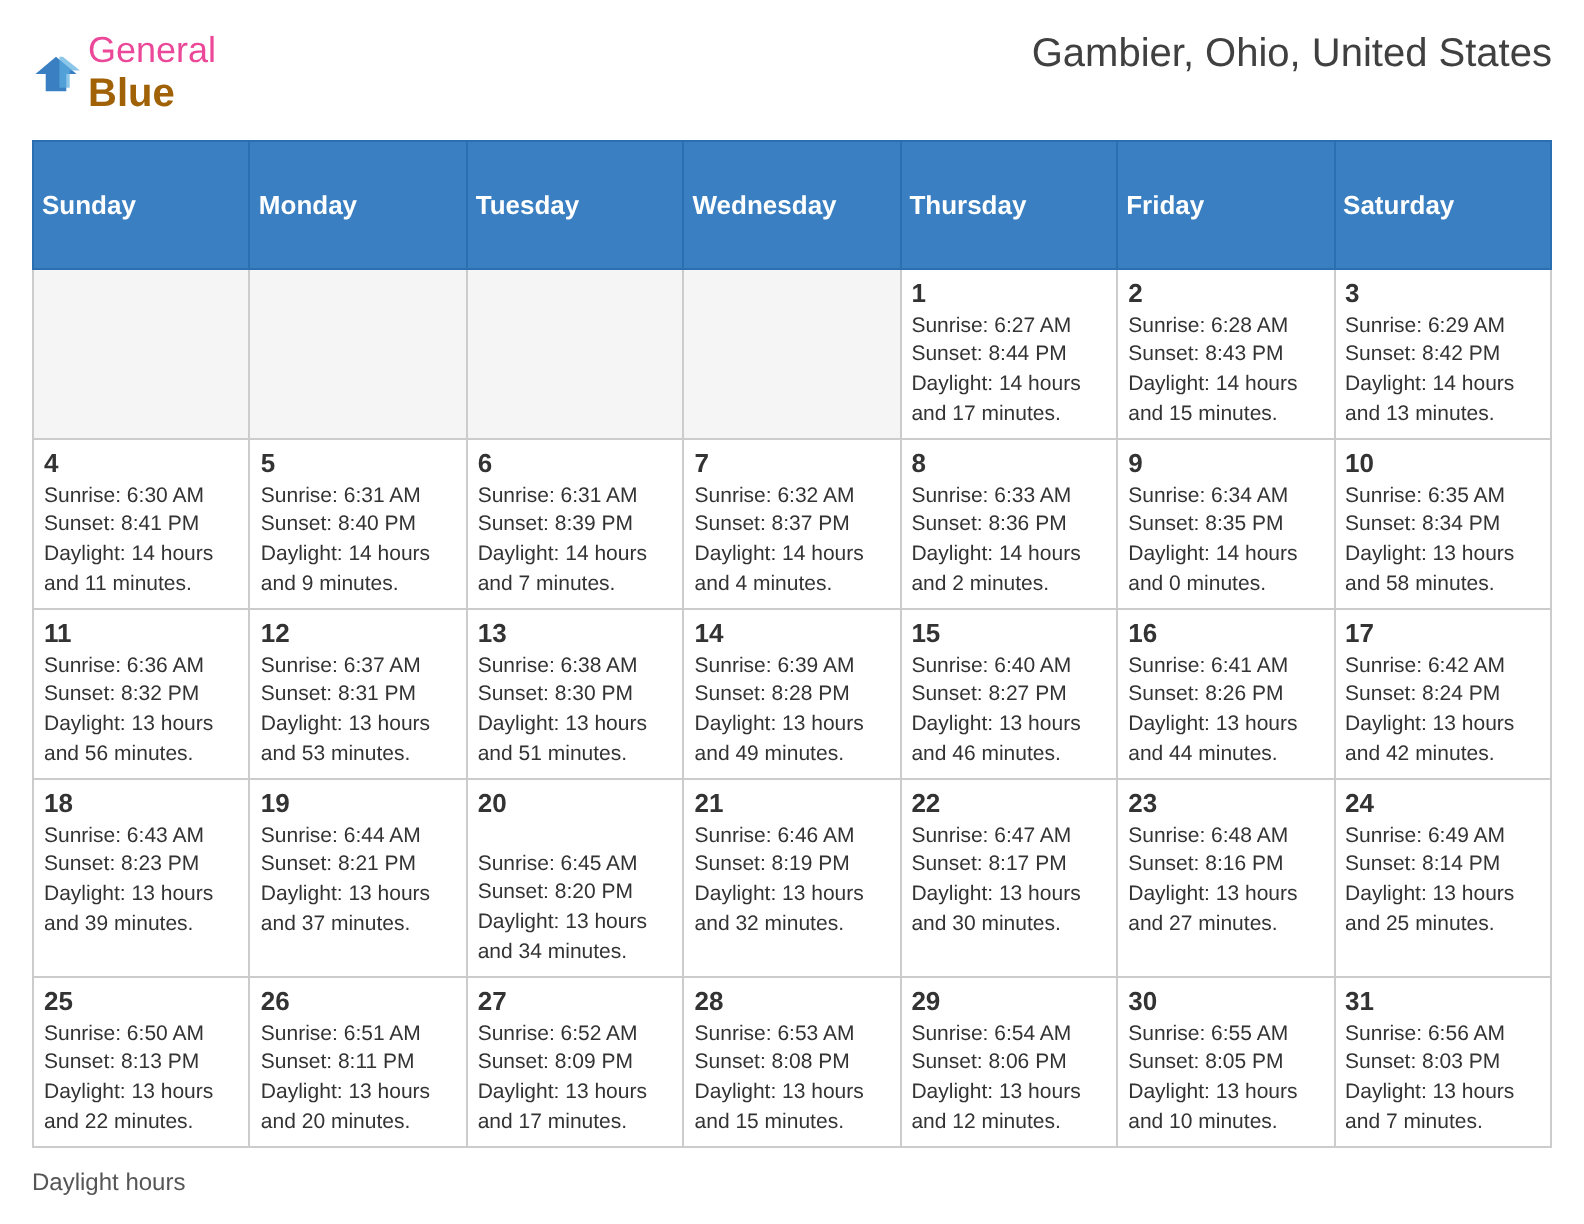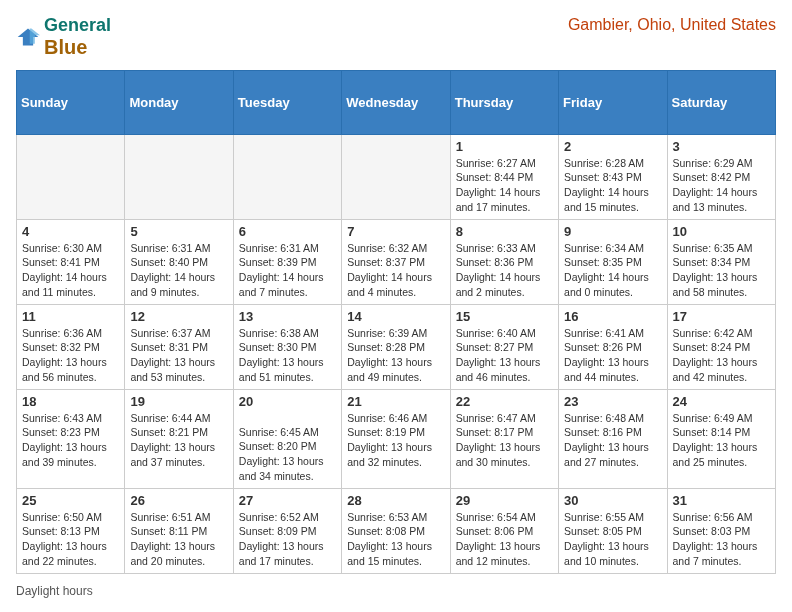--- a/index.html
+++ b/index.html
@@ -32,22 +32,22 @@
     }
     .title-block {
       text-align: right;
     }
     .main-title {
       font-size: 36px;
       font-weight: bold;
       color: #333;
     }
     .subtitle {
-      font-size: 16px;
-      color: #c2410c;
+      font-size: 20px;
+      color: #404040;
     }
     .calendar {
       width: 100%;
       border-collapse: collapse;
       table-layout: fixed;
     }
     .calendar th {
       background: #3a7fc1;
       color: #fff;
       font-size: 13px;
@@ -88,21 +88,21 @@
 </head>
 <body>
 
 <div class="header-row">
   <div class="logo">
     <svg class="logo-icon" viewBox="0 0 28 28" xmlns="http://www.w3.org/2000/svg">
       <polygon points="14,4 26,14 20,14 20,24 8,24 8,14 2,14" fill="#3a7fc1"></polygon>
       <polygon points="18,4 28,12 22,12 22,22 16,22 16,4" fill="#5baee0" opacity="0.7"></polygon>
     </svg>
     <div class="logo-text">
-      <span style="font-size:18px;font-weight:bold;color:#0f766e;line-height:1.1;">General</span>
+      <span style="font-size:18px;font-weight:normal;color:#ec4899;line-height:1.1;">General</span>
       <span style="font-size:20px;font-weight:bold;color:#a16207;line-height:1.1;">Blue</span>
     </div>
   </div>
   <div class="title-block">
     <div class="subtitle">Gambier, Ohio, United States</div>
   </div>
 </div>
 
 <table class="calendar">
   <thead>

